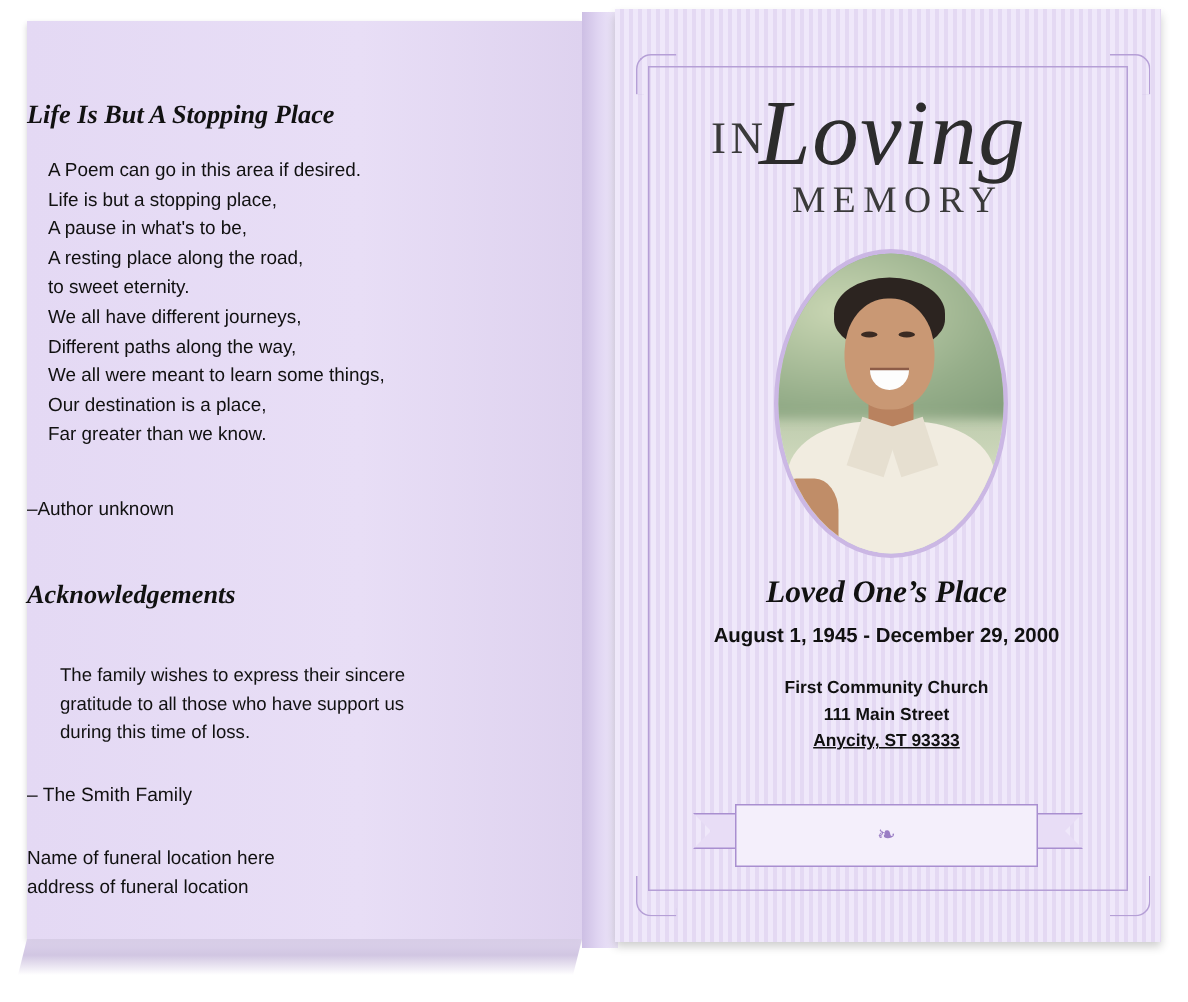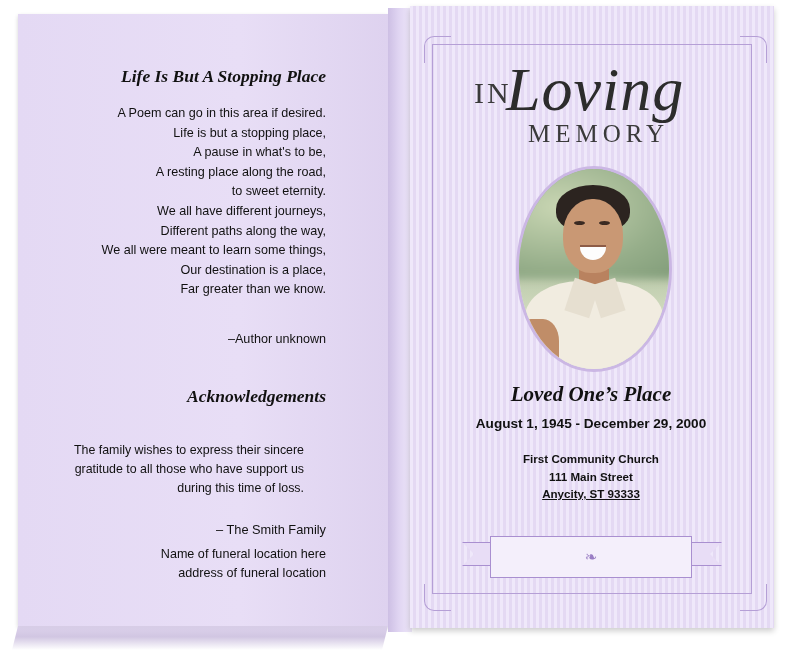--- a/index.html
+++ b/index.html
@@ -47,38 +47,39 @@
   }
 
   .left-content {
     position: absolute;
     left: 0;
     top: 0;
     width: 308px;
     height: 612px;
     padding: 0;
     color: #111;
-    text-align: right;
+    text-align: left;
   }
 
   .poem-title {
     margin-top: 52px;
     font-family: "Liberation Serif", serif;
     font-style: italic;
     font-weight: bold;
     font-size: 17.5px;
     color: #111;
   }
 
   .poem-body {
     margin-top: 17px;
     font-family: "Liberation Sans", sans-serif;
     font-size: 12.6px;
     line-height: 19.6px;
     color: #111;
+    padding-left: 14px;
   }
   .poem-line { display: block; }
 
   .poem-author {
     margin-top: 32px;
     font-family: "Liberation Sans", sans-serif;
     font-size: 12.6px;
     color: #111;
   }
 
@@ -99,21 +100,21 @@
     color: #111;
     padding: 0 22px;
   }
   .ack-family {
     margin-top: 24px;
     font-family: "Liberation Sans", sans-serif;
     font-size: 12.8px;
     color: #111;
   }
   .ack-location {
-    margin-top: 8px;
+    margin-top: 26px;
     font-family: "Liberation Sans", sans-serif;
     font-size: 12.6px;
     line-height: 19px;
     color: #111;
   }
   .ack-location span { display: block; }
 
   
   .spine {
     position: absolute;

